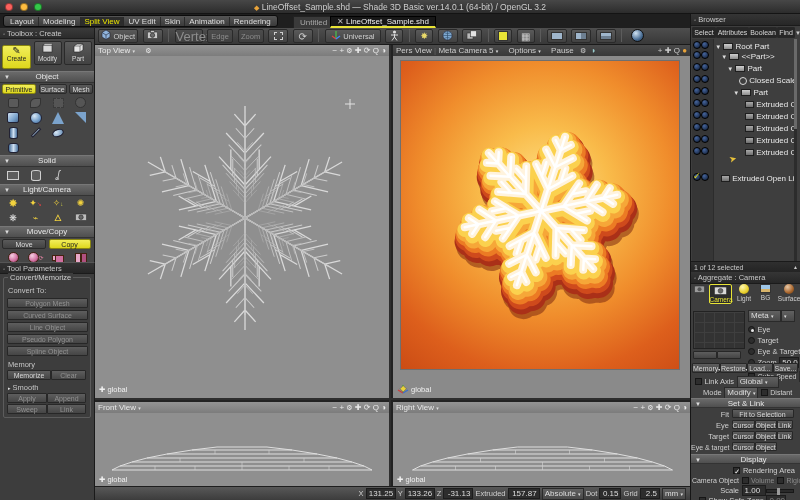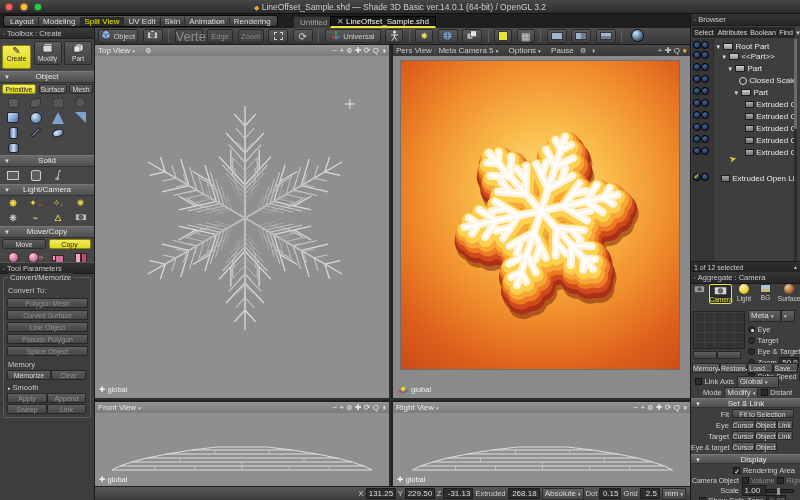--- a/index.html
+++ b/index.html
@@ -416,25 +416,25 @@
         <path d="M60 36 V32 M100 36 V32 M147 36 V28 M194 36 V32 M234 36 V32 M85 28 V24 M209 28 V24 M120 20 V16 M174 20 V16" stroke="#cfcfcf" stroke-width=".7"></path>
       </g>
     </svg>
     <span class="abs" style="left:4px;bottom:2px;font-size:7.5px;color:#f0f0f0;"><span>✚</span> <span>global</span></span>
   </div>
 
   <div class="abs" style="left:95px;top:486px;width:595px;height:14px;background:linear-gradient(#585858,#3c3c3c);border-top:1px solid #1e1e1e;font-size:7.5px;line-height:13px;white-space:nowrap;text-align:right;padding-right:4px;color:#cfcfcf;">
     <span>X</span>
     <span class="field" style="width:30px;text-align:right;">131.25</span>
     <span>Y</span>
-    <span class="field" style="width:30px;text-align:right;">229.50</span>
+    <span class="field" style="width:30px;text-align:right;">133.26</span>
     <span>Z</span>
     <span class="field" style="width:30px;text-align:right;">-31.13</span>
     <span>Extruded</span>
-    <span class="field" style="width:32px;text-align:right;">268.18</span>
+    <span class="field" style="width:32px;text-align:right;">157.87</span>
     <span class="ddl"><span>Absolute</span> <span class="tri" style="font-size:5px;">▾</span></span>
     <span>Dot</span>
     <span class="field" style="width:22px;text-align:right;">0.15</span>
     <span>Grid</span>
     <span class="field" style="width:20px;text-align:right;">2.5</span>
     <span class="ddl"><span>mm</span> <span class="tri" style="font-size:5px;">▾</span></span>
   </div>
 
   <div class="abs" style="left:690px;top:14px;width:110px;height:486px;background:#3e3e3e;border-left:1px solid #161616;">
 

